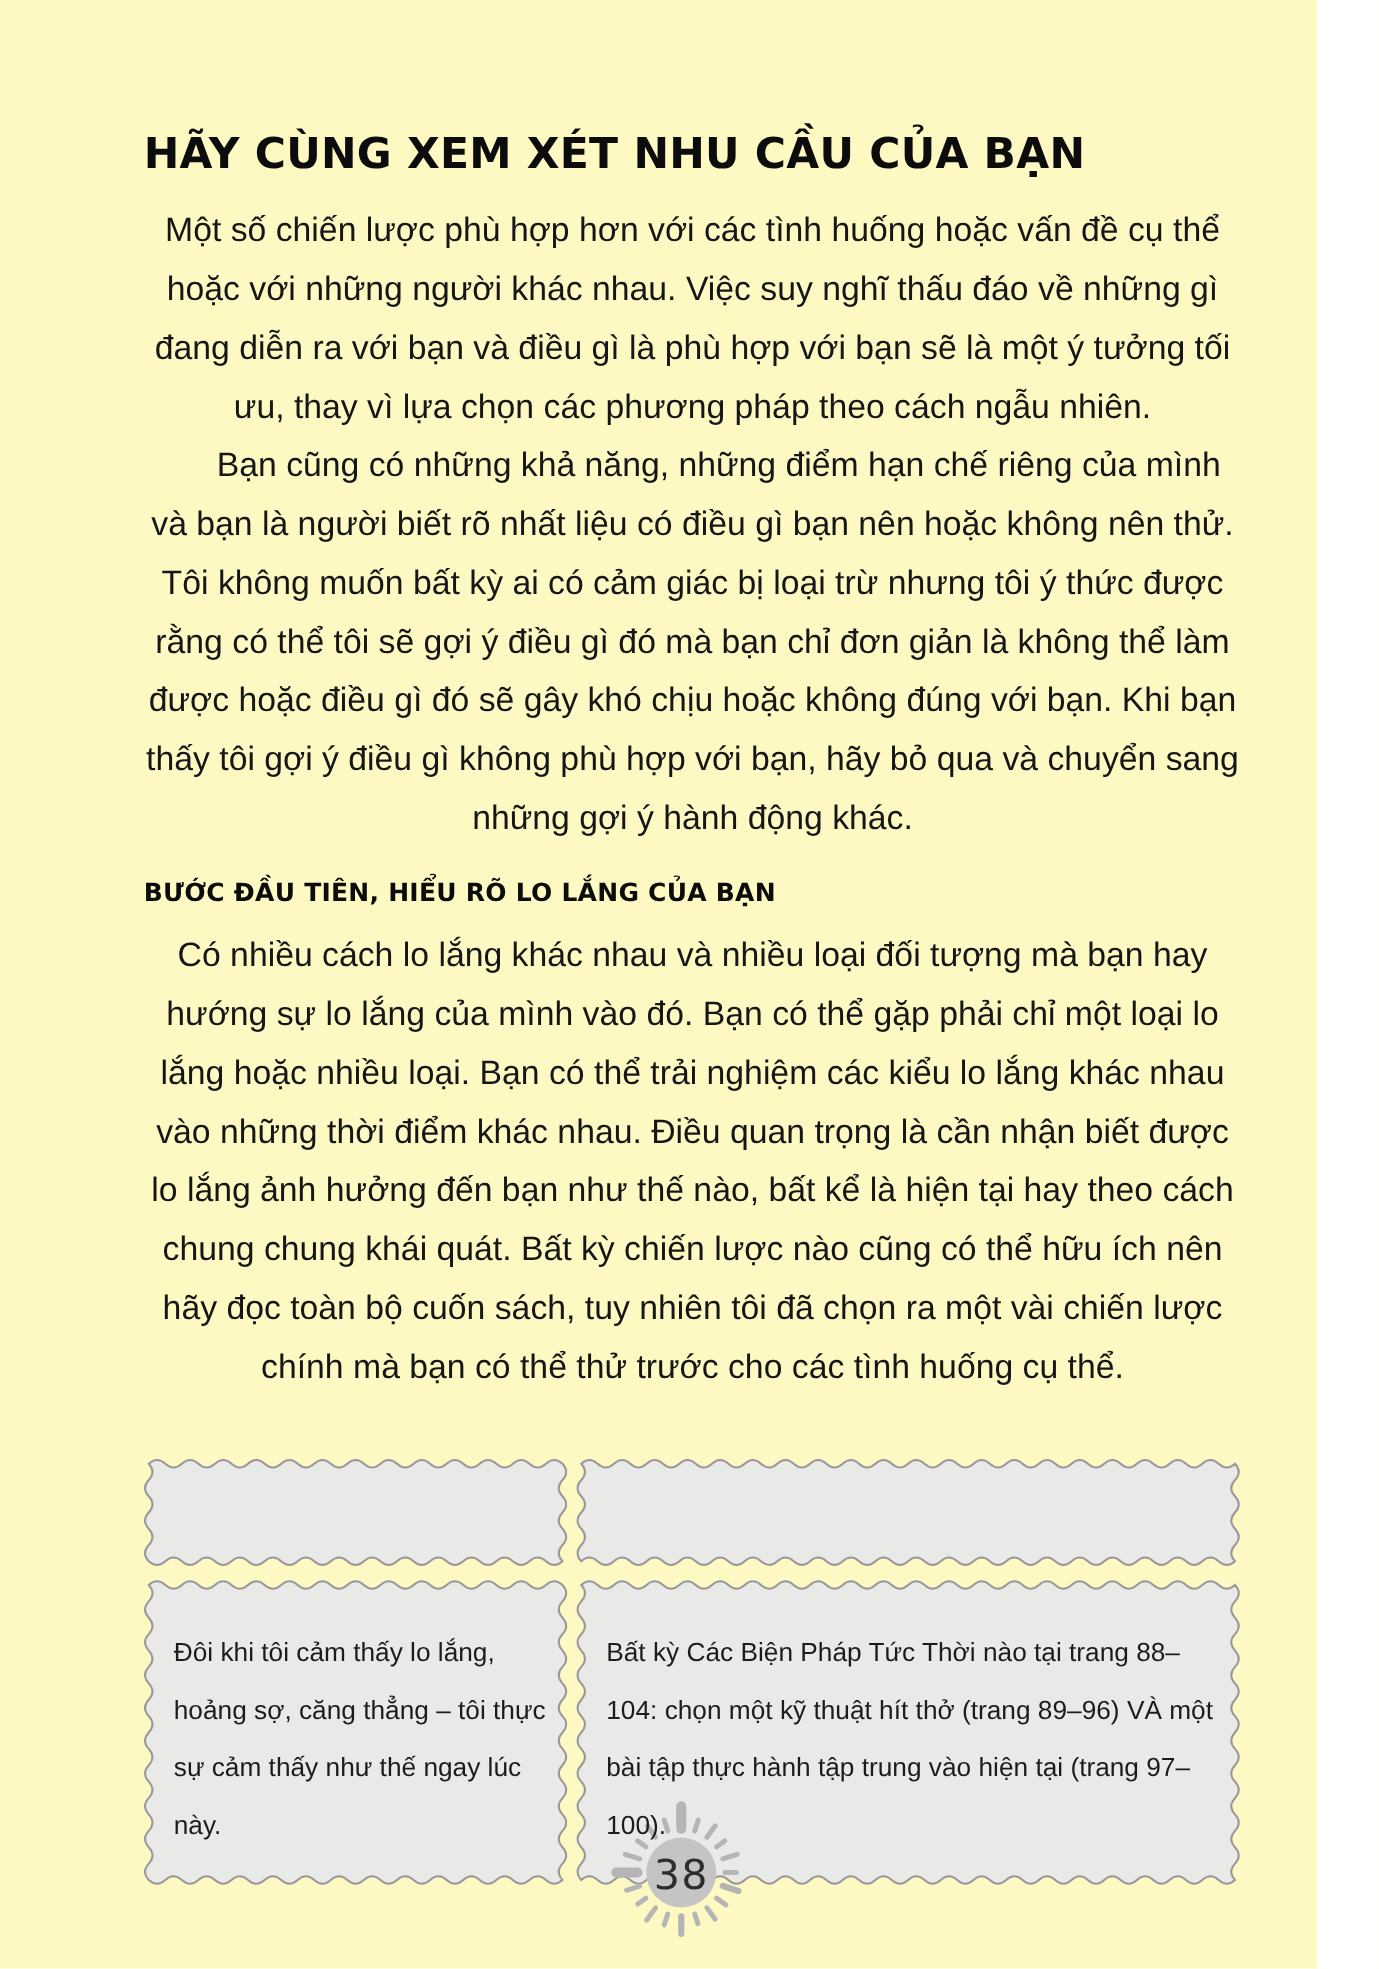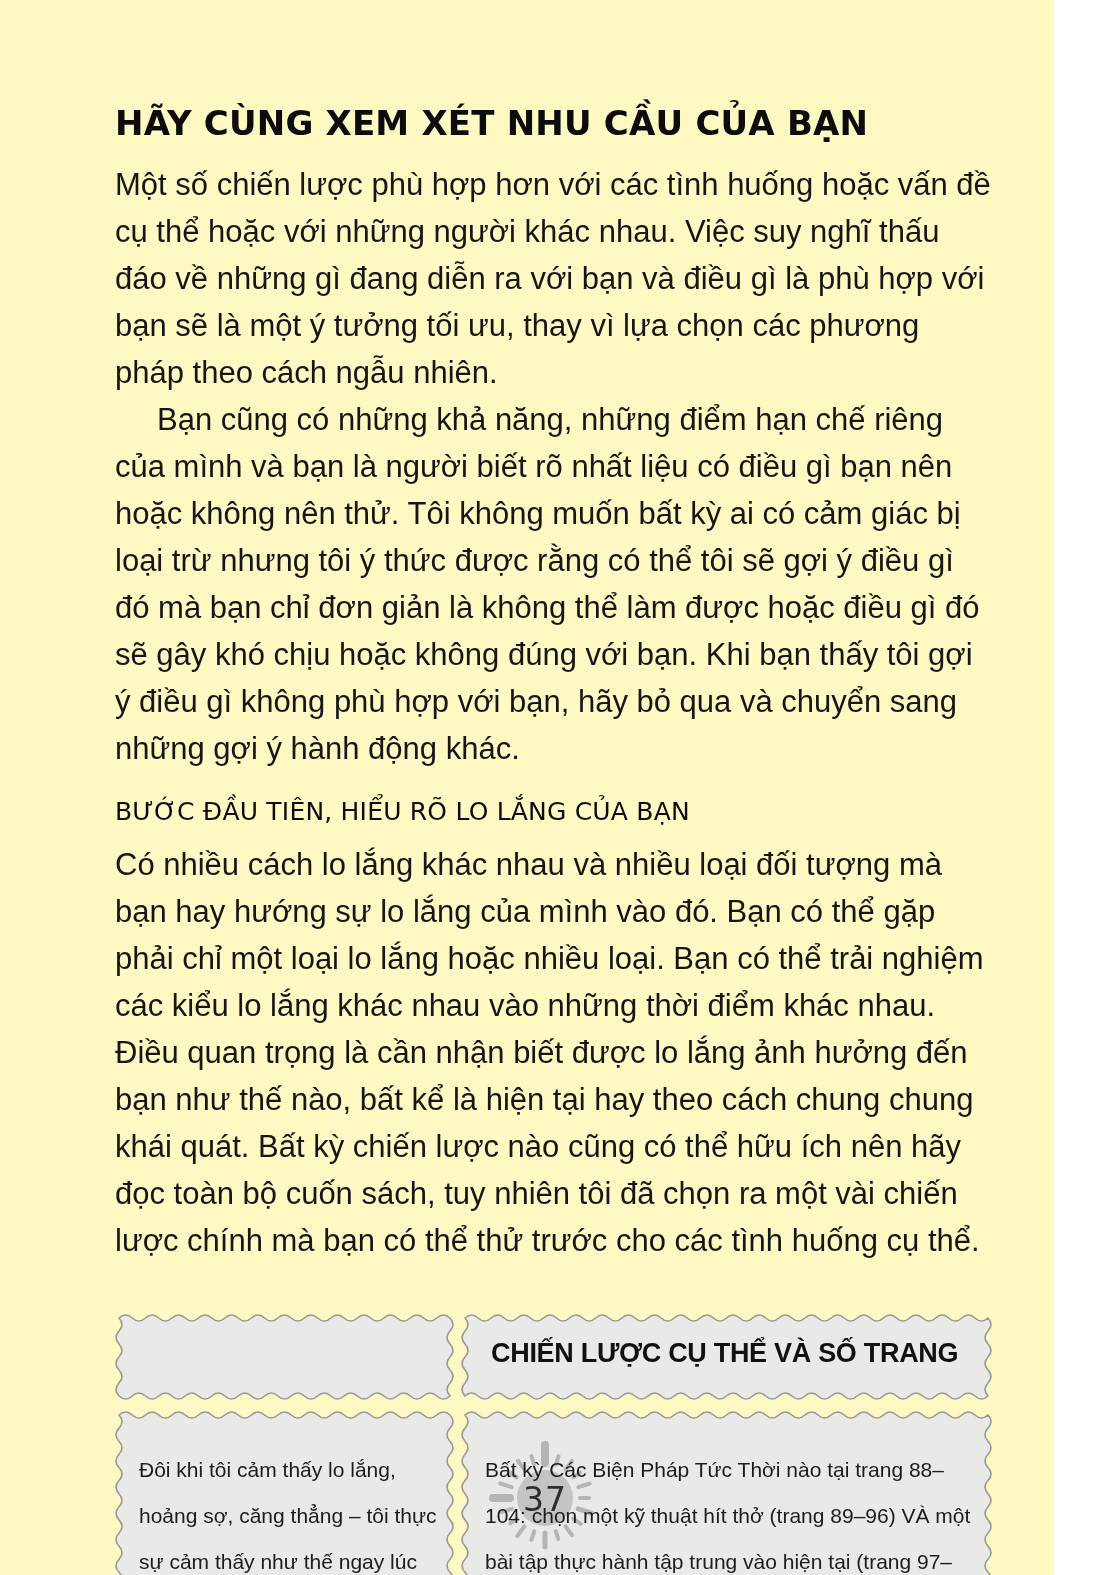--- a/index.html
+++ b/index.html
@@ -28,33 +28,33 @@
     font-weight: bold;
     font-size: 34px;
     line-height: 1.25;
     letter-spacing: 0.2px;
     color: #0c0c0c;
     white-space: nowrap;
   }
   .section-title {
     margin: 24px 0 14px 0;
     font-family: "DejaVu Sans", "Liberation Sans", sans-serif;
-    font-weight: normal;
-    font-size: 25px;
+    font-weight: bold;
+    font-size: 20px;
     line-height: 1.25;
     letter-spacing: 0.2px;
     color: #0c0c0c;
     white-space: nowrap;
   }
   .para {
     margin: 0;
-    font-size: 31px;
+    font-size: 27px;
     line-height: 47px;
     color: #161616;
-    text-align: left;
+    text-align: center;
   }
   .para.indent {
     text-indent: 42px;
   }
   
   .wavy-table {
     margin-top: 50px;
     display: grid;
     grid-template-columns: 339px 531px;
     grid-template-rows: 86px 244px;
@@ -138,21 +138,20 @@
       <div class="cell header-cell">
         <svg class="cell-bg" aria-hidden="true" viewBox="0 0 339 86">
             <path d="M 4 4 q 6.62 -6 13.24 0 q 6.62 6 13.24 0 q 6.62 -6 13.24 0 q 6.62 6 13.24 0 q 6.62 -6 13.24 0 q 6.62 6 13.24 0 q 6.62 -6 13.24 0 q 6.62 6 13.24 0 q 6.62 -6 13.24 0 q 6.62 6 13.24 0 q 6.62 -6 13.24 0 q 6.62 6 13.24 0 q 6.62 -6 13.24 0 q 6.62 6 13.24 0 q 6.62 -6 13.24 0 q 6.62 6 13.24 0 q 6.62 -6 13.24 0 q 6.62 6 13.24 0 q 6.62 -6 13.24 0 q 6.62 6 13.24 0 q 6.62 -6 13.24 0 q 6.62 6 13.24 0 q 6.62 -6 13.24 0 q 6.62 6 13.24 0 q 6.62 -6 13.24 0 q 6 6.5 0 13 q -6 6.5 0 13 q 6 6.5 0 13 q -6 6.5 0 13 q 6 6.5 0 13 q -6 6.5 0 13 q -6.62 6 -13.24 0 q -6.62 -6 -13.24 0 q -6.62 6 -13.24 0 q -6.62 -6 -13.24 0 q -6.62 6 -13.24 0 q -6.62 -6 -13.24 0 q -6.62 6 -13.24 0 q -6.62 -6 -13.24 0 q -6.62 6 -13.24 0 q -6.62 -6 -13.24 0 q -6.62 6 -13.24 0 q -6.62 -6 -13.24 0 q -6.62 6 -13.24 0 q -6.62 -6 -13.24 0 q -6.62 6 -13.24 0 q -6.62 -6 -13.24 0 q -6.62 6 -13.24 0 q -6.62 -6 -13.24 0 q -6.62 6 -13.24 0 q -6.62 -6 -13.24 0 q -6.62 6 -13.24 0 q -6.62 -6 -13.24 0 q -6.62 6 -13.24 0 q -6.62 -6 -13.24 0 q -6.62 6 -13.24 0 q -6 -6.5 0 -13 q 6 -6.5 0 -13 q -6 -6.5 0 -13 q 6 -6.5 0 -13 q -6 -6.5 0 -13 q 6 -6.5 0 -13 Z" fill="#e9e9e8" stroke="#999999" stroke-width="1.6"></path>
           </svg>
       </div>
 
       <div class="cell header-cell">
         <svg class="cell-bg" aria-hidden="true" viewBox="0 0 531 86">
             <path d="M 4 4 q 6.5375 -6 13.075 0 q 6.5375 6 13.075 0 q 6.5375 -6 13.075 0 q 6.5375 6 13.075 0 q 6.5375 -6 13.075 0 q 6.5375 6 13.075 0 q 6.5375 -6 13.075 0 q 6.5375 6 13.075 0 q 6.5375 -6 13.075 0 q 6.5375 6 13.075 0 q 6.5375 -6 13.075 0 q 6.5375 6 13.075 0 q 6.5375 -6 13.075 0 q 6.5375 6 13.075 0 q 6.5375 -6 13.075 0 q 6.5375 6 13.075 0 q 6.5375 -6 13.075 0 q 6.5375 6 13.075 0 q 6.5375 -6 13.075 0 q 6.5375 6 13.075 0 q 6.5375 -6 13.075 0 q 6.5375 6 13.075 0 q 6.5375 -6 13.075 0 q 6.5375 6 13.075 0 q 6.5375 -6 13.075 0 q 6.5375 6 13.075 0 q 6.5375 -6 13.075 0 q 6.5375 6 13.075 0 q 6.5375 -6 13.075 0 q 6.5375 6 13.075 0 q 6.5375 -6 13.075 0 q 6.5375 6 13.075 0 q 6.5375 -6 13.075 0 q 6.5375 6 13.075 0 q 6.5375 -6 13.075 0 q 6.5375 6 13.075 0 q 6.5375 -6 13.075 0 q 6.5375 6 13.075 0 q 6.5375 -6 13.075 0 q 6.5375 6 13.075 0 q 6 6.5 0 13 q -6 6.5 0 13 q 6 6.5 0 13 q -6 6.5 0 13 q 6 6.5 0 13 q -6 6.5 0 13 q -6.5375 6 -13.075 0 q -6.5375 -6 -13.075 0 q -6.5375 6 -13.075 0 q -6.5375 -6 -13.075 0 q -6.5375 6 -13.075 0 q -6.5375 -6 -13.075 0 q -6.5375 6 -13.075 0 q -6.5375 -6 -13.075 0 q -6.5375 6 -13.075 0 q -6.5375 -6 -13.075 0 q -6.5375 6 -13.075 0 q -6.5375 -6 -13.075 0 q -6.5375 6 -13.075 0 q -6.5375 -6 -13.075 0 q -6.5375 6 -13.075 0 q -6.5375 -6 -13.075 0 q -6.5375 6 -13.075 0 q -6.5375 -6 -13.075 0 q -6.5375 6 -13.075 0 q -6.5375 -6 -13.075 0 q -6.5375 6 -13.075 0 q -6.5375 -6 -13.075 0 q -6.5375 6 -13.075 0 q -6.5375 -6 -13.075 0 q -6.5375 6 -13.075 0 q -6.5375 -6 -13.075 0 q -6.5375 6 -13.075 0 q -6.5375 -6 -13.075 0 q -6.5375 6 -13.075 0 q -6.5375 -6 -13.075 0 q -6.5375 6 -13.075 0 q -6.5375 -6 -13.075 0 q -6.5375 6 -13.075 0 q -6.5375 -6 -13.075 0 q -6.5375 6 -13.075 0 q -6.5375 -6 -13.075 0 q -6.5375 6 -13.075 0 q -6.5375 -6 -13.075 0 q -6.5375 6 -13.075 0 q -6.5375 -6 -13.075 0 q -6 -6.5 0 -13 q 6 -6.5 0 -13 q -6 -6.5 0 -13 q 6 -6.5 0 -13 q -6 -6.5 0 -13 q 6 -6.5 0 -13 Z" fill="#e9e9e8" stroke="#999999" stroke-width="1.6"></path>
           </svg>
-        <span class="cell-text">CHIẾN LƯỢC CỤ THỂ VÀ SỐ TRANG</span>
       </div>
 
       <div class="cell body-cell">
         <svg class="cell-bg" aria-hidden="true" viewBox="0 0 339 244">
             <path d="M 4 4 q 6.62 -6 13.24 0 q 6.62 6 13.24 0 q 6.62 -6 13.24 0 q 6.62 6 13.24 0 q 6.62 -6 13.24 0 q 6.62 6 13.24 0 q 6.62 -6 13.24 0 q 6.62 6 13.24 0 q 6.62 -6 13.24 0 q 6.62 6 13.24 0 q 6.62 -6 13.24 0 q 6.62 6 13.24 0 q 6.62 -6 13.24 0 q 6.62 6 13.24 0 q 6.62 -6 13.24 0 q 6.62 6 13.24 0 q 6.62 -6 13.24 0 q 6.62 6 13.24 0 q 6.62 -6 13.24 0 q 6.62 6 13.24 0 q 6.62 -6 13.24 0 q 6.62 6 13.24 0 q 6.62 -6 13.24 0 q 6.62 6 13.24 0 q 6.62 -6 13.24 0 q 6 6.555555555555555 0 13.11111111111111 q -6 6.555555555555555 0 13.11111111111111 q 6 6.555555555555555 0 13.11111111111111 q -6 6.555555555555555 0 13.11111111111111 q 6 6.555555555555555 0 13.11111111111111 q -6 6.555555555555555 0 13.11111111111111 q 6 6.555555555555555 0 13.11111111111111 q -6 6.555555555555555 0 13.11111111111111 q 6 6.555555555555555 0 13.11111111111111 q -6 6.555555555555555 0 13.11111111111111 q 6 6.555555555555555 0 13.11111111111111 q -6 6.555555555555555 0 13.11111111111111 q 6 6.555555555555555 0 13.11111111111111 q -6 6.555555555555555 0 13.11111111111111 q 6 6.555555555555555 0 13.11111111111111 q -6 6.555555555555555 0 13.11111111111111 q 6 6.555555555555555 0 13.11111111111111 q -6 6.555555555555555 0 13.11111111111111 q -6.62 6 -13.24 0 q -6.62 -6 -13.24 0 q -6.62 6 -13.24 0 q -6.62 -6 -13.24 0 q -6.62 6 -13.24 0 q -6.62 -6 -13.24 0 q -6.62 6 -13.24 0 q -6.62 -6 -13.24 0 q -6.62 6 -13.24 0 q -6.62 -6 -13.24 0 q -6.62 6 -13.24 0 q -6.62 -6 -13.24 0 q -6.62 6 -13.24 0 q -6.62 -6 -13.24 0 q -6.62 6 -13.24 0 q -6.62 -6 -13.24 0 q -6.62 6 -13.24 0 q -6.62 -6 -13.24 0 q -6.62 6 -13.24 0 q -6.62 -6 -13.24 0 q -6.62 6 -13.24 0 q -6.62 -6 -13.24 0 q -6.62 6 -13.24 0 q -6.62 -6 -13.24 0 q -6.62 6 -13.24 0 q -6 -6.555555555555555 0 -13.11111111111111 q 6 -6.555555555555555 0 -13.11111111111111 q -6 -6.555555555555555 0 -13.11111111111111 q 6 -6.555555555555555 0 -13.11111111111111 q -6 -6.555555555555555 0 -13.11111111111111 q 6 -6.555555555555555 0 -13.11111111111111 q -6 -6.555555555555555 0 -13.11111111111111 q 6 -6.555555555555555 0 -13.11111111111111 q -6 -6.555555555555555 0 -13.11111111111111 q 6 -6.555555555555555 0 -13.11111111111111 q -6 -6.555555555555555 0 -13.11111111111111 q 6 -6.555555555555555 0 -13.11111111111111 q -6 -6.555555555555555 0 -13.11111111111111 q 6 -6.555555555555555 0 -13.11111111111111 q -6 -6.555555555555555 0 -13.11111111111111 q 6 -6.555555555555555 0 -13.11111111111111 q -6 -6.555555555555555 0 -13.11111111111111 q 6 -6.555555555555555 0 -13.11111111111111 Z" fill="#e9e9e8" stroke="#999999" stroke-width="1.6"></path>
           </svg>
         <span class="cell-text">Đôi khi tôi cảm thấy lo lắng, hoảng sợ, căng thẳng – tôi thực sự cảm thấy như thế ngay lúc này.</span>
       </div>
 
       <div class="cell body-cell">
@@ -182,15 +181,15 @@
         <line x1="41.42751616976344" y1="92.31559480312316" x2="34.37409314225377" y2="102.02379873562253" stroke="#b5b5b5" stroke-width="4" stroke-linecap="round"></line>
         <line x1="33.68440519687684" y1="84.57248383023656" x2="27.212269241877266" y2="89.27476584857635" stroke="#b5b5b5" stroke-width="4" stroke-linecap="round"></line>
         <line x1="28.71302192966963" y1="74.81559480312316" x2="18.25140025042294" y2="78.21478174124758" stroke="#b5b5b5" stroke-width="4" stroke-linecap="round"></line>
         <line x1="27" y1="64" x2="10" y2="64" stroke="#b5b5b5" stroke-width="8" stroke-linecap="round"></line>
         <line x1="28.71302192966963" y1="53.18440519687683" x2="17.300343734127786" y2="49.47620126437746" stroke="#b5b5b5" stroke-width="4" stroke-linecap="round"></line>
         <line x1="33.68440519687684" y1="43.42751616976344" x2="27.21226924187725" y2="38.72523415142366" stroke="#b5b5b5" stroke-width="4" stroke-linecap="round"></line>
         <line x1="41.427516169763436" y1="35.68440519687684" x2="34.96187839454623" y2="26.785218258752423" stroke="#b5b5b5" stroke-width="4" stroke-linecap="round"></line>
         <line x1="51.18440519687684" y1="30.71302192966963" x2="48.40325224750231" y2="22.153513283013247" stroke="#b5b5b5" stroke-width="4" stroke-linecap="round"></line>
         <circle cx="62" cy="64" r="28" fill="#c4c4c4"></circle>
       </svg>
-    <div class="page-num">37</div>
+    <div class="page-num">38</div>
   </div>
 </div>
 
 </body></html>

